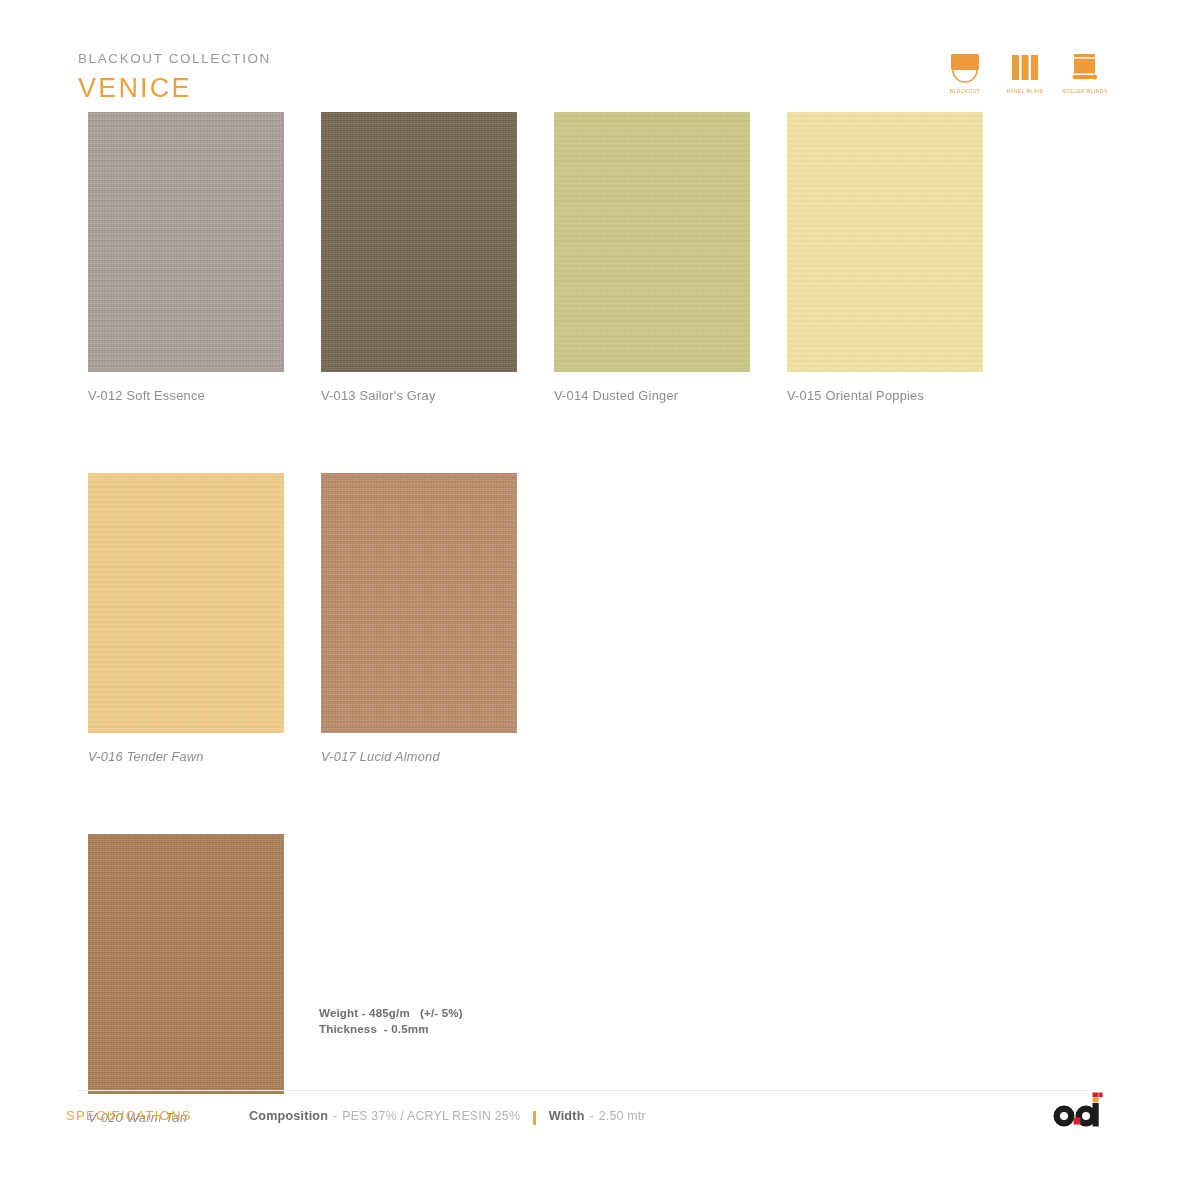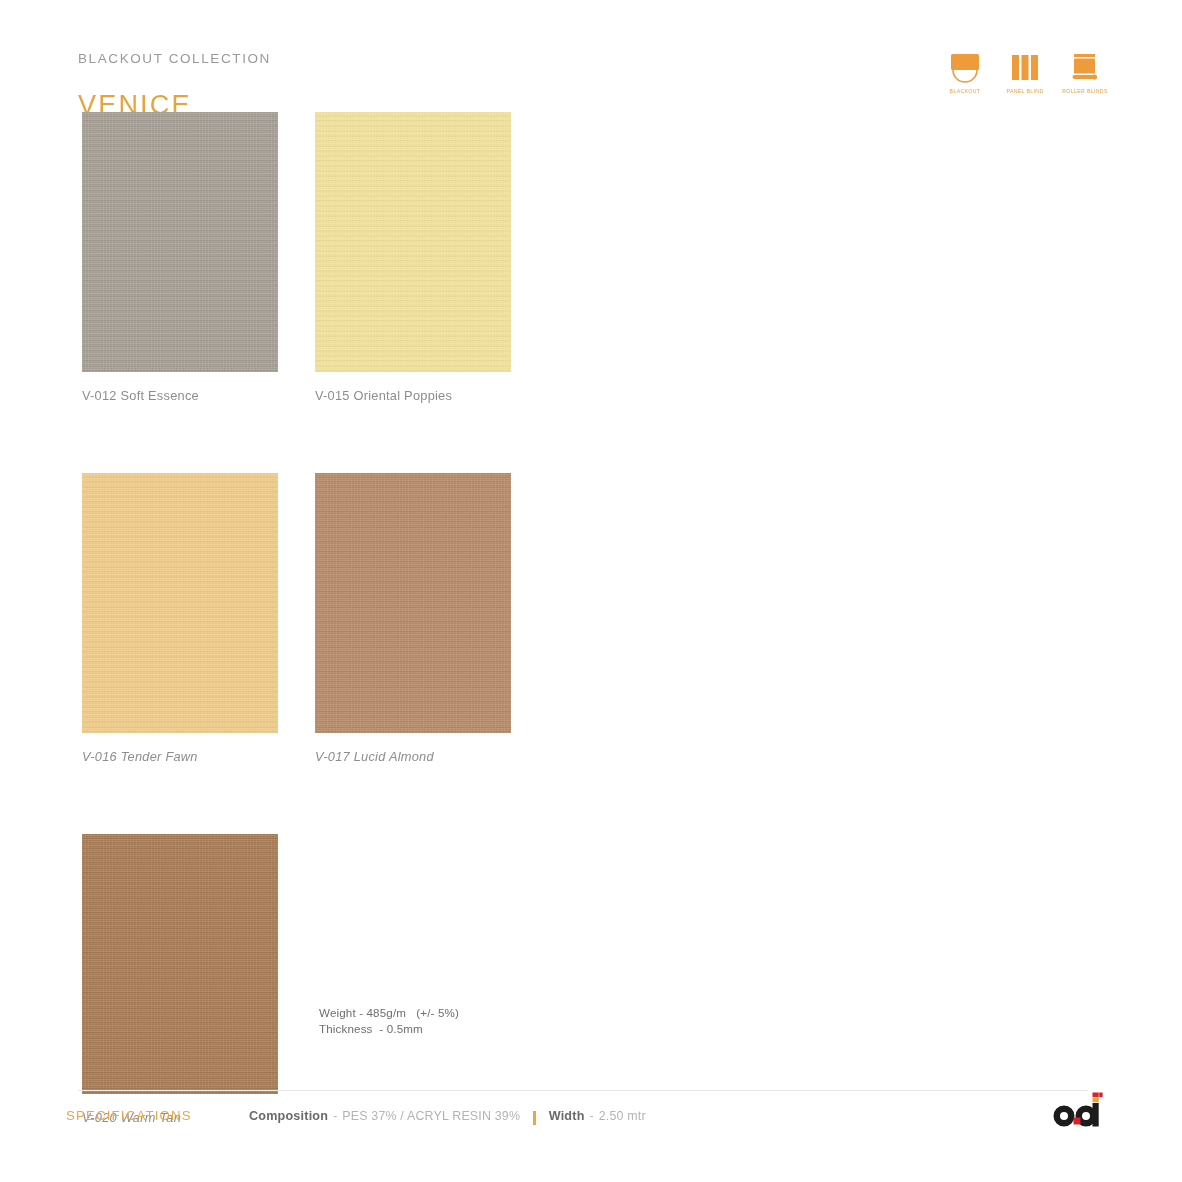--- a/index.html
+++ b/index.html
@@ -30,21 +30,21 @@
   }
   .collection-label {
     font-size: 13.5px;
     letter-spacing: 1.6px;
     color: #9a9a9a;
     font-weight: 400;
     line-height: 1;
     white-space: nowrap;
   }
   .collection-title {
-    margin-top: 26px;
+    margin-top: 9px;
     font-size: 27px;
     letter-spacing: 2.2px;
     color: #e8a33d;
     font-weight: 400;
     line-height: 1;
     white-space: nowrap;
   }
 
   
   .head-icons {
@@ -72,21 +72,21 @@
     font-size: 5.2px;
     letter-spacing: 0.35px;
     color: #e2a04a;
     white-space: nowrap;
     text-align: center;
   }
 
   
   .grid {
     position: absolute;
-    left: 82px;
+    left: 88px;
     top: 112px;
     width: 1010px;
   }
   .row {
     display: flex;
     gap: 37px;
   }
   .row + .row { margin-top: 70px; font-style: italic; }
   .cell { width: 196px; }
   .swatch {
@@ -119,21 +119,21 @@
     white-space: nowrap;
     line-height: 1;
   }
 
   
   .fabric-spec {
     position: absolute;
     left: 319px;
     top: 1005px;
     font-size: 11.6px;
-    font-weight: normal;
+    font-weight: bold;
     color: #6e6e6e;
     line-height: 16px;
     letter-spacing: 0.15px;
     white-space: pre;
   }
 
   
   .footer-rule {
     position: absolute;
     left: 78px;
@@ -242,20 +242,34 @@
 
     <div class="row">
       <div class="cell">
         <div class="swatch" style="background-color: rgb(168, 161, 153);">
             <div class="tex"></div>
             <div class="tex2"></div>
           </div>
         <div class="swatch-label">V-012 Soft Essence</div>
       </div>
       <div class="cell">
+        <div class="swatch" style="background-color: rgb(118, 106, 87);">
+            <div class="tex"></div>
+            <div class="tex2"></div>
+          </div>
+        <div class="swatch-label">V-013 Sailor's Gray</div>
+      </div>
+      <div class="cell">
+        <div class="swatch" style="background-color: rgb(202, 199, 135);">
+            <div class="tex"></div>
+            <div class="tex2"></div>
+          </div>
+        <div class="swatch-label">V-014 Dusted Ginger</div>
+      </div>
+      <div class="cell">
         <div class="swatch" style="background-color: rgb(239, 226, 160);">
             <div class="tex"></div>
             <div class="tex2"></div>
           </div>
         <div class="swatch-label">V-015 Oriental Poppies</div>
       </div>
     </div>
 
     <div class="row">
       <div class="cell">
@@ -288,21 +302,21 @@
 
   <div class="fabric-spec">Weight - 485g/m   (+/- 5%)
 Thickness  - 0.5mm</div>
 
   <div class="footer-rule"></div>
 
   <div class="footer">
     <span class="spec-title">SPECIFICATIONS</span>
     <span class="spec-key">Composition</span>
     <span class="spec-dash">-</span>
-    <span class="spec-val">PES 37% / ACRYL RESIN 39%</span>
+    <span class="spec-val">PES 37% / ACRYL RESIN 25%</span>
     <span class="spec-bar"></span>
     <span class="spec-key">Width</span>
     <span class="spec-dash">-</span>
     <span class="spec-val">2.50 mtr</span>
   </div>
 
   <div class="brand">
     <svg width="62" height="40" viewBox="0 0 62 40">
 
       <path d="M16 13.5 A10.5 10.5 0 1 0 16 34.5 A10.5 10.5 0 1 0 16 13.5 Z

